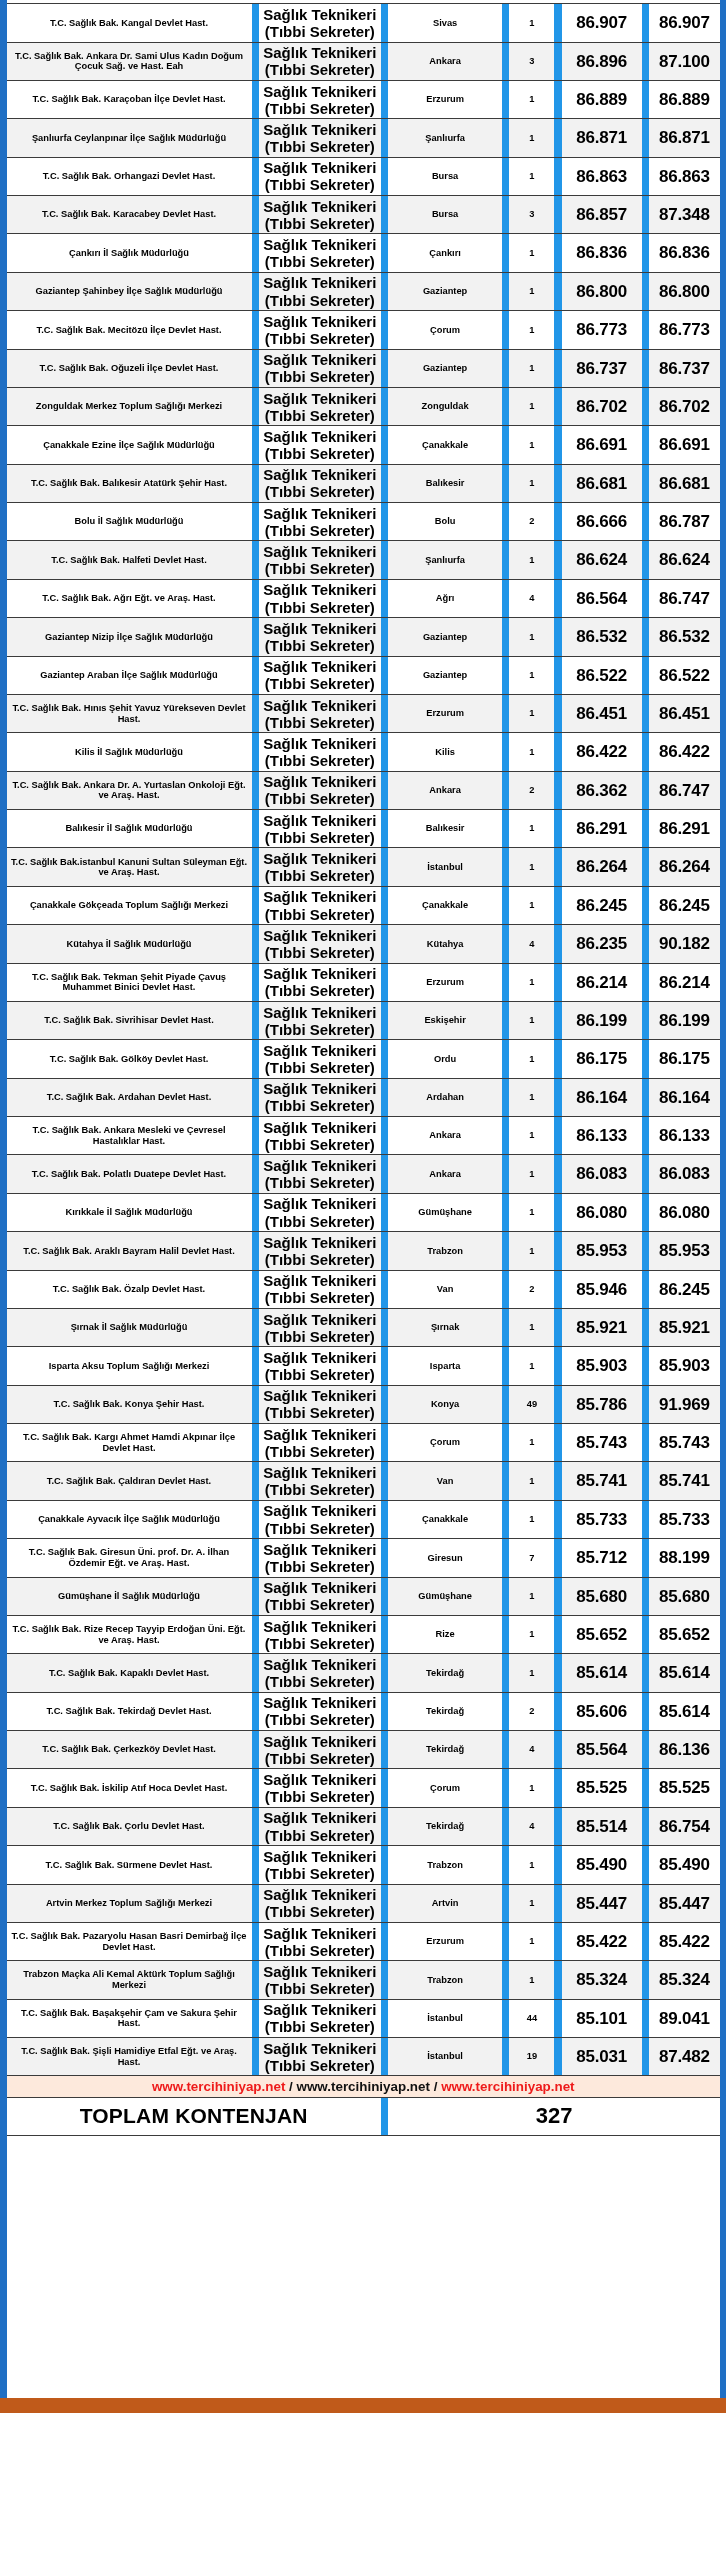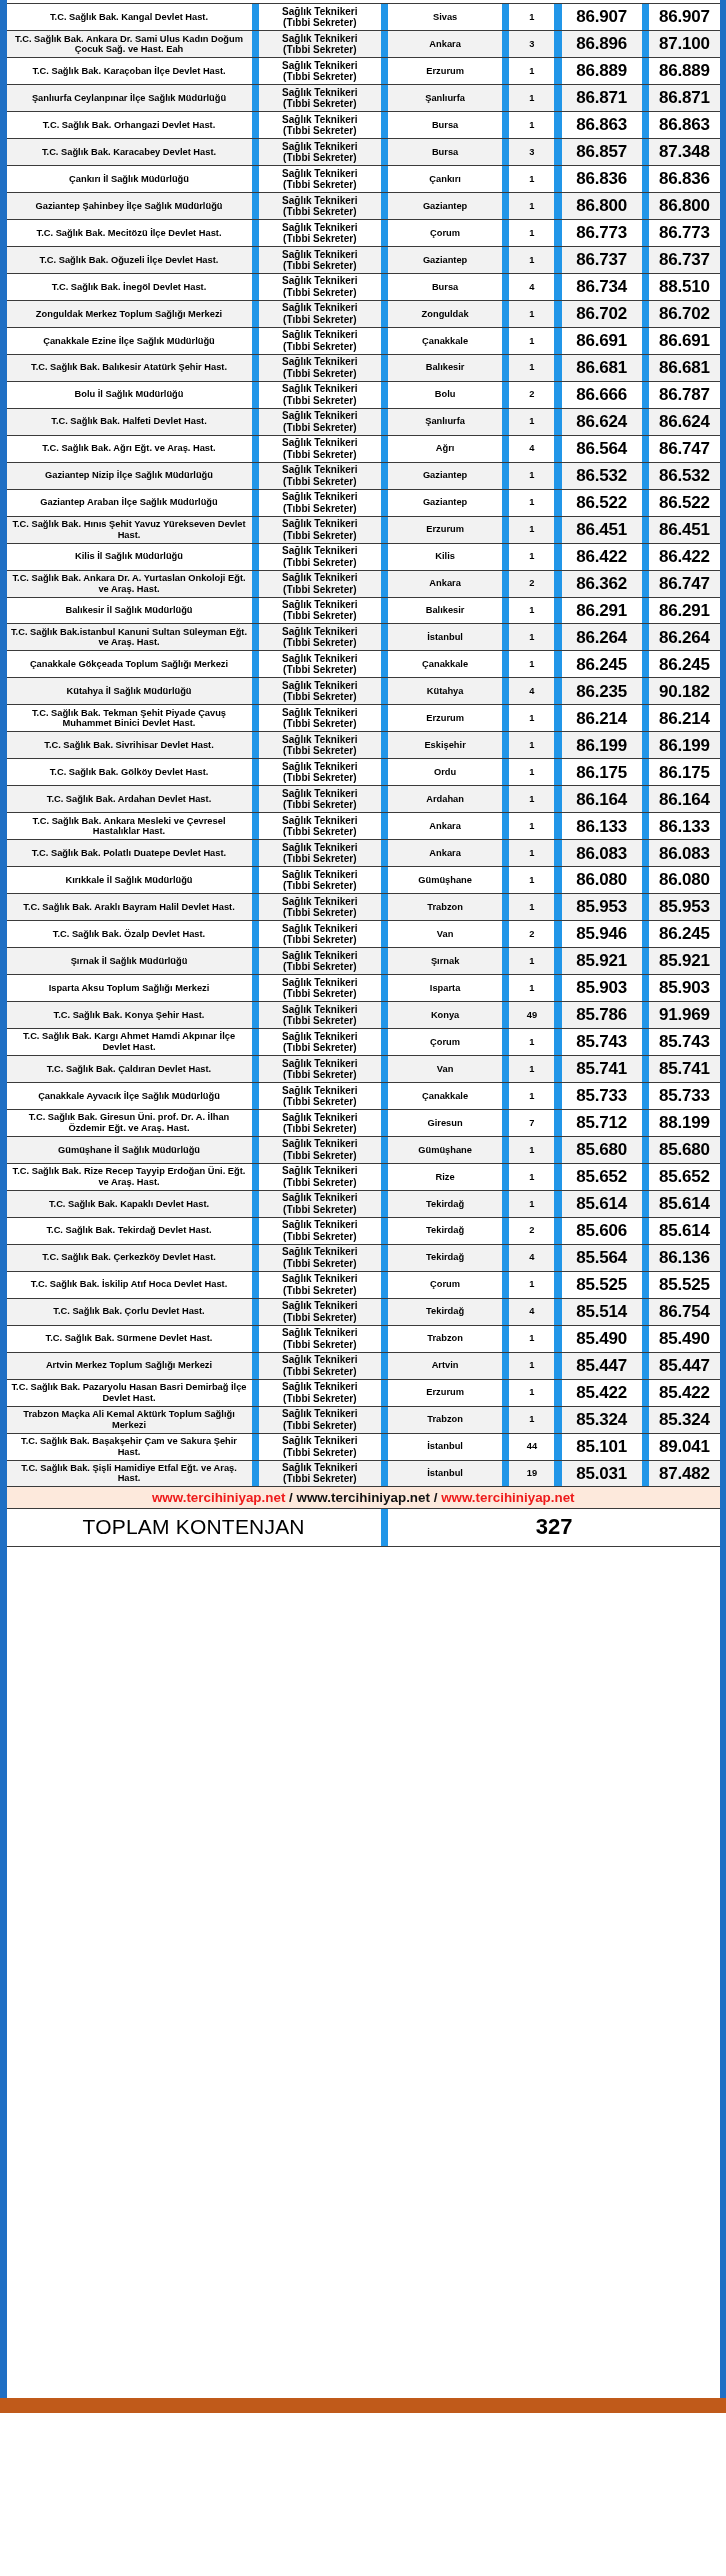--- a/index.html
+++ b/index.html
@@ -64,21 +64,21 @@
   td.sep {
     background: #2196e8;
     border-top: none;
     border-bottom: none;
     padding: 0;
   }
   tr.alt td:not(.sep) { background: #f2f2f2; }
   tr.norm td:not(.sep) { background: #ffffff; }
 
   td.kurum  { font-size: 9.3px; }
-  td.unvan  { font-size: 10px; }
+  td.unvan  { font-size: 15px; }
   td.il     { font-size: 9.3px; margin-top: 16px; }
   td.kont   { font-size: 9.3px; }
   td.score  { font-size: 17px; letter-spacing: -0.2px; }
 
   
   tr.siterow td {
     background: #fde9dc;
     border-top: 0.8px solid #3b3b3b;
     border-bottom: 0.8px solid #3b3b3b;
     font-size: 13.4px;
@@ -87,21 +87,21 @@
     text-align: center;
     color: #000000;
   }
   .site-red { color: #ee1b1b; }
   .site-dark { color: #111111; }
 
   
   tr.totalrow td.total-label {
     background: #ffffff;
     font-size: 21px;
-    font-weight: normal;
+    font-weight: bold;
     letter-spacing: 0.2px;
     padding: 4.9px 0 6.5px 0;
     border-top: 0.8px solid #3b3b3b;
     border-bottom: 0.8px solid #3b3b3b;
   }
   tr.totalrow td.total-value {
     background: #ffffff;
     font-size: 22px;
     font-weight: bold;
     padding: 4.9px 0 6.5px 0;
@@ -294,36 +294,20 @@
           </td>
           <td class="sep"></td>
           <td class="il">Gaziantep</td>
           <td class="sep"></td>
           <td class="kont">1</td>
           <td class="sep"></td>
           <td class="score">86.737</td>
           <td class="sep"></td>
           <td class="score">86.737</td>
         </tr>
-        <tr class="norm">
-          <td class="kurum">T.C. Sağlık Bak. İnegöl Devlet Hast.</td>
-          <td class="sep"></td>
-          <td class="unvan">
-            <div>Sağlık Teknikeri</div>
-            <div>(Tıbbi Sekreter)</div>
-          </td>
-          <td class="sep"></td>
-          <td class="il">Bursa</td>
-          <td class="sep"></td>
-          <td class="kont">4</td>
-          <td class="sep"></td>
-          <td class="score">86.734</td>
-          <td class="sep"></td>
-          <td class="score">88.510</td>
-        </tr>
         <tr class="alt">
           <td class="kurum">Zonguldak Merkez Toplum Sağlığı Merkezi</td>
           <td class="sep"></td>
           <td class="unvan">
             <div>Sağlık Teknikeri</div>
             <div>(Tıbbi Sekreter)</div>
           </td>
           <td class="sep"></td>
           <td class="il">Zonguldak</td>
           <td class="sep"></td>

